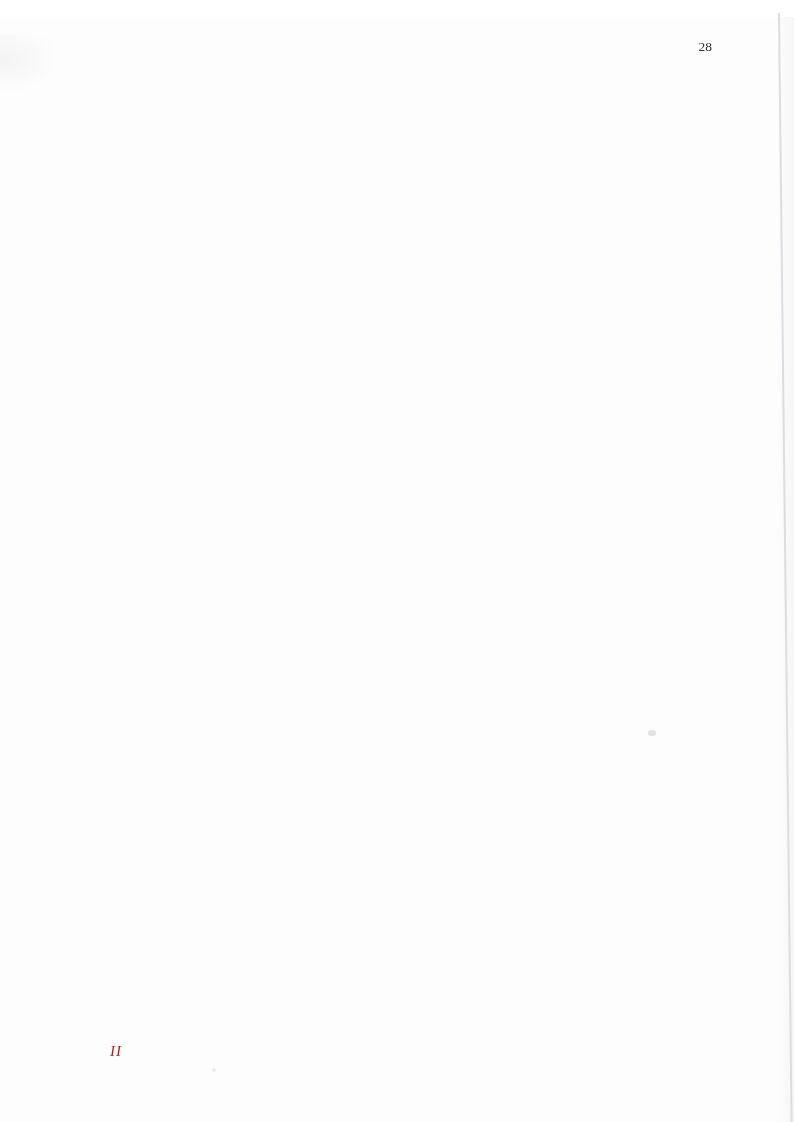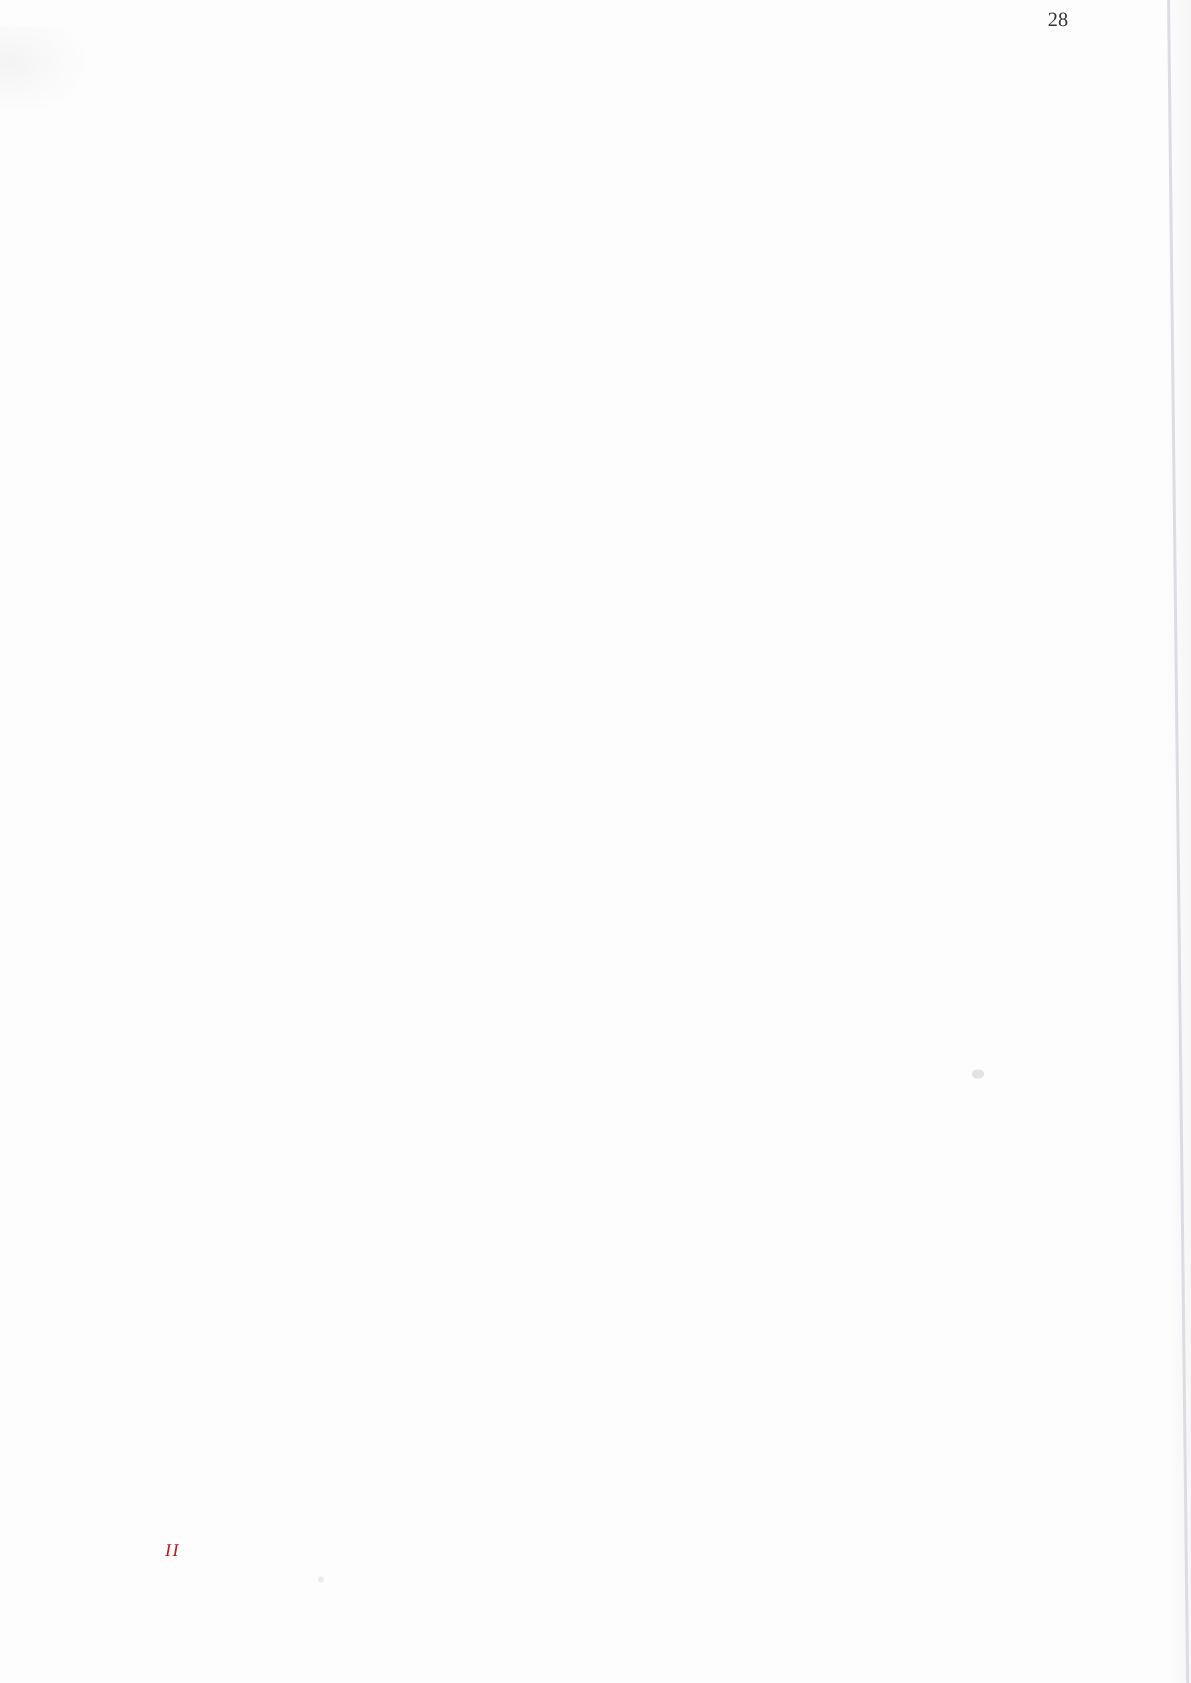--- a/index.html
+++ b/index.html
@@ -12,20 +12,21 @@
     height: 1122px;
     position: relative;
     overflow: hidden;
     font-family: "Liberation Serif", "DejaVu Serif", serif;
     color: #2e2e2e;
   }
   .page {
     position: absolute;
     inset: 0;
     background: #fdfdfd;
+    margin-top: 17px;
   }
   
   .scan-edge-band {
     position: absolute;
     top: 0;
     right: 0;
     width: 18px;
     height: 100%;
     background: linear-gradient(to right, rgba(120,120,140,0.00), rgba(120,120,140,0.05));
   }
@@ -118,21 +119,21 @@
   .lvl0 { padding-left: 3px;  margin-top: 5px; }
   .lvl1 { padding-left: 0;    margin-top: 3px; }
   .lvl2 { padding-left: 9px; }
   .lvl3 { padding-left: 28px; }
   .lvl0 .num { margin-right: 16px; }
 
   .page-footer {
     position: absolute;
     left: 110px;
     top: 1026px;
-    font-size: 12px;
+    font-size: 15px;
     color: #b91c1c;
     letter-spacing: 1px;
     font-style: italic;
   }
 </style>
 </head>
 <body>
 
 <div class="page">
 

